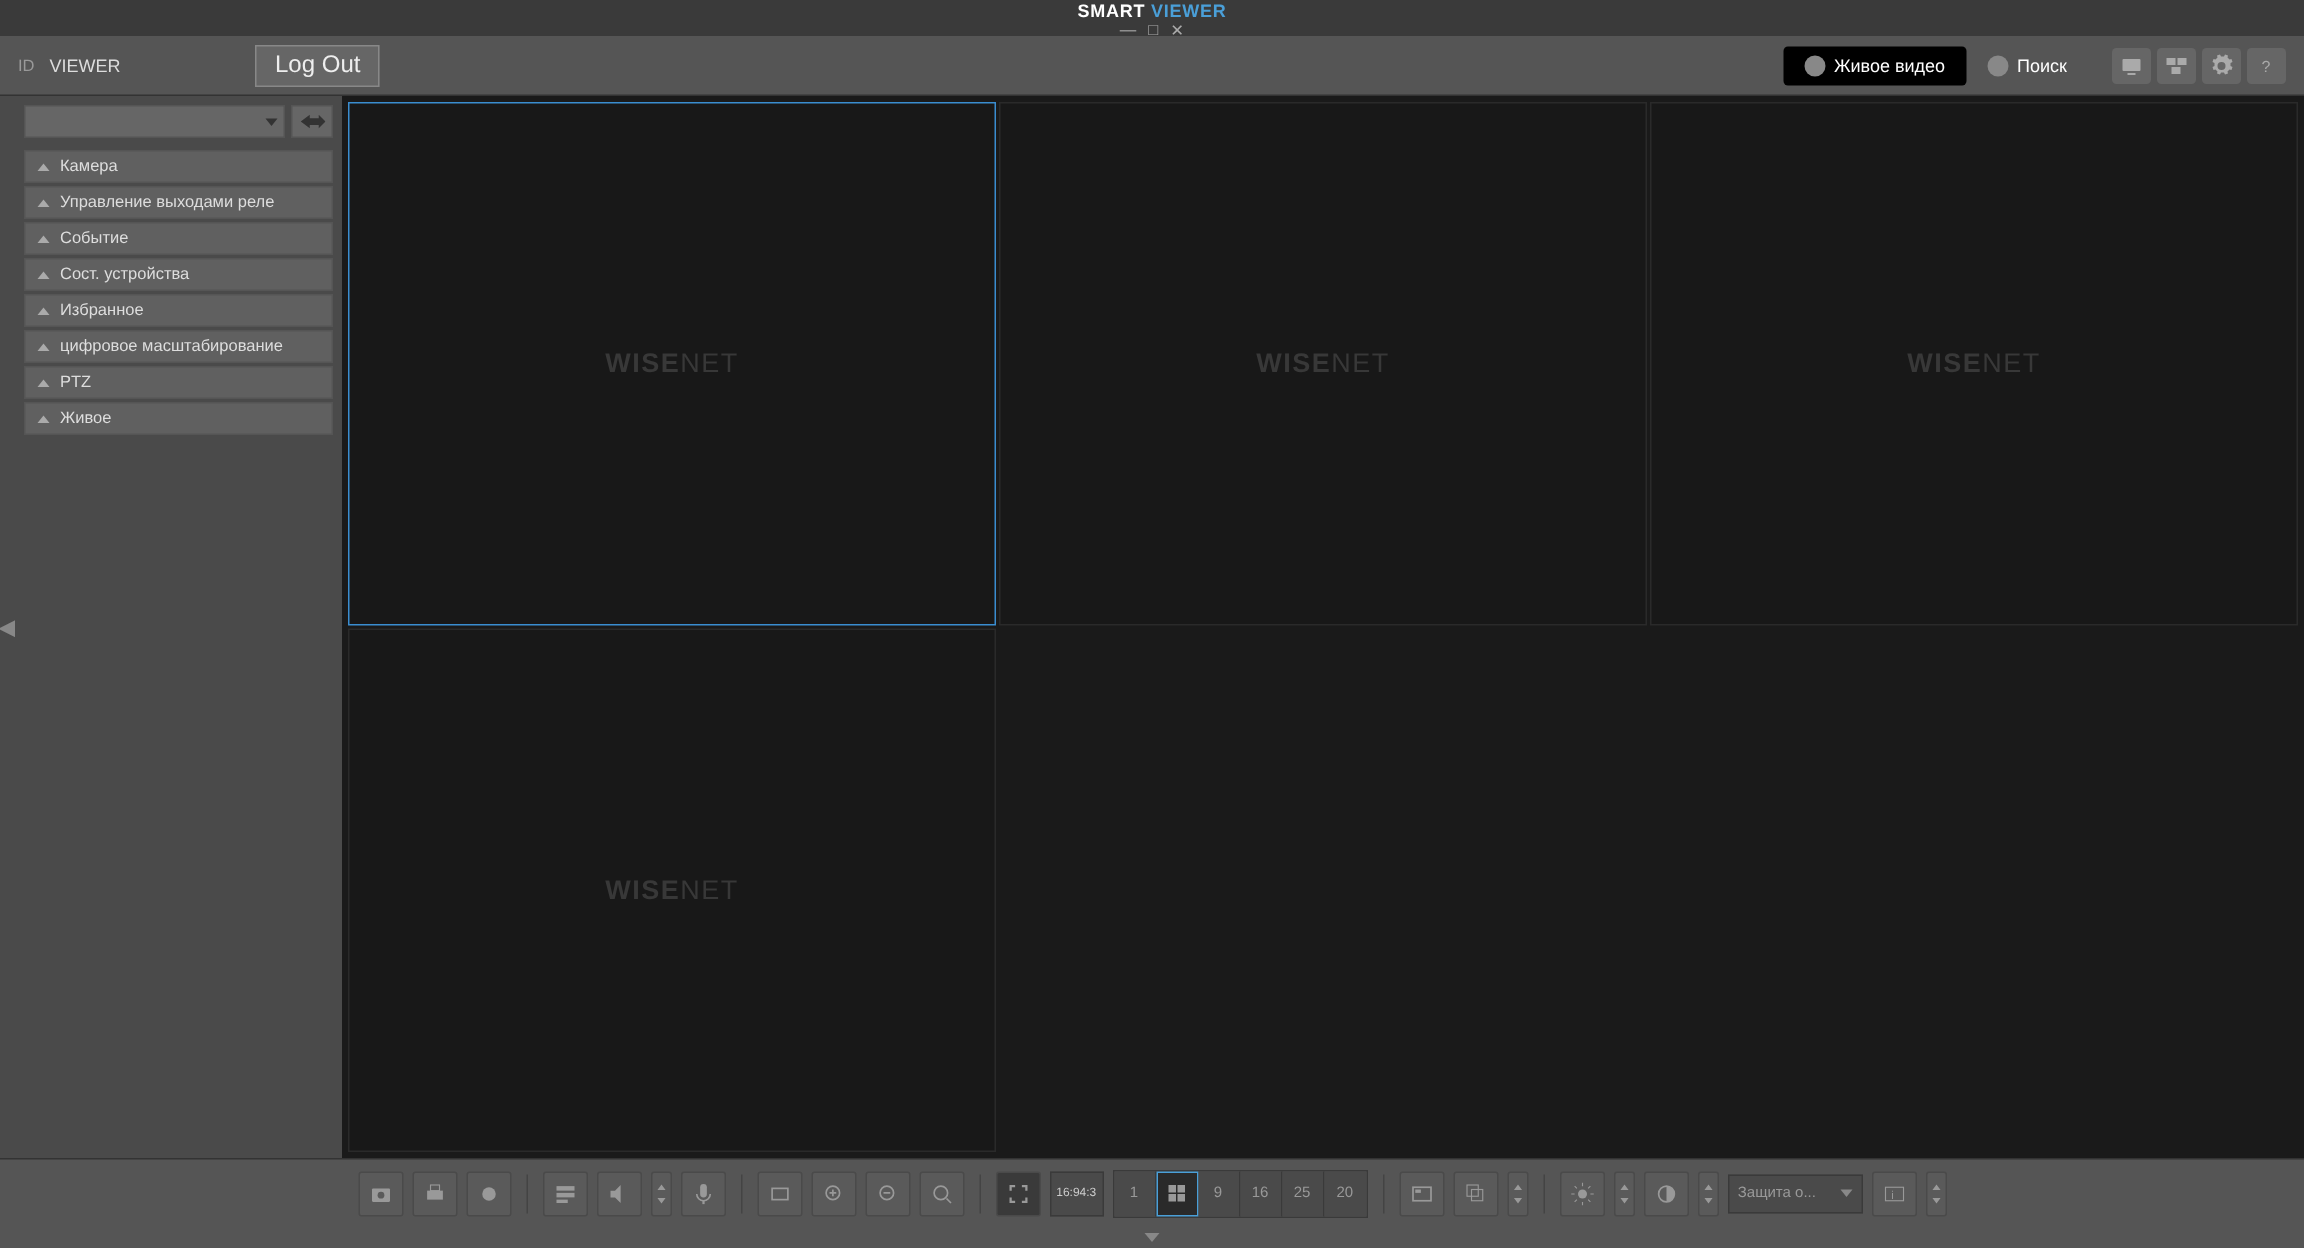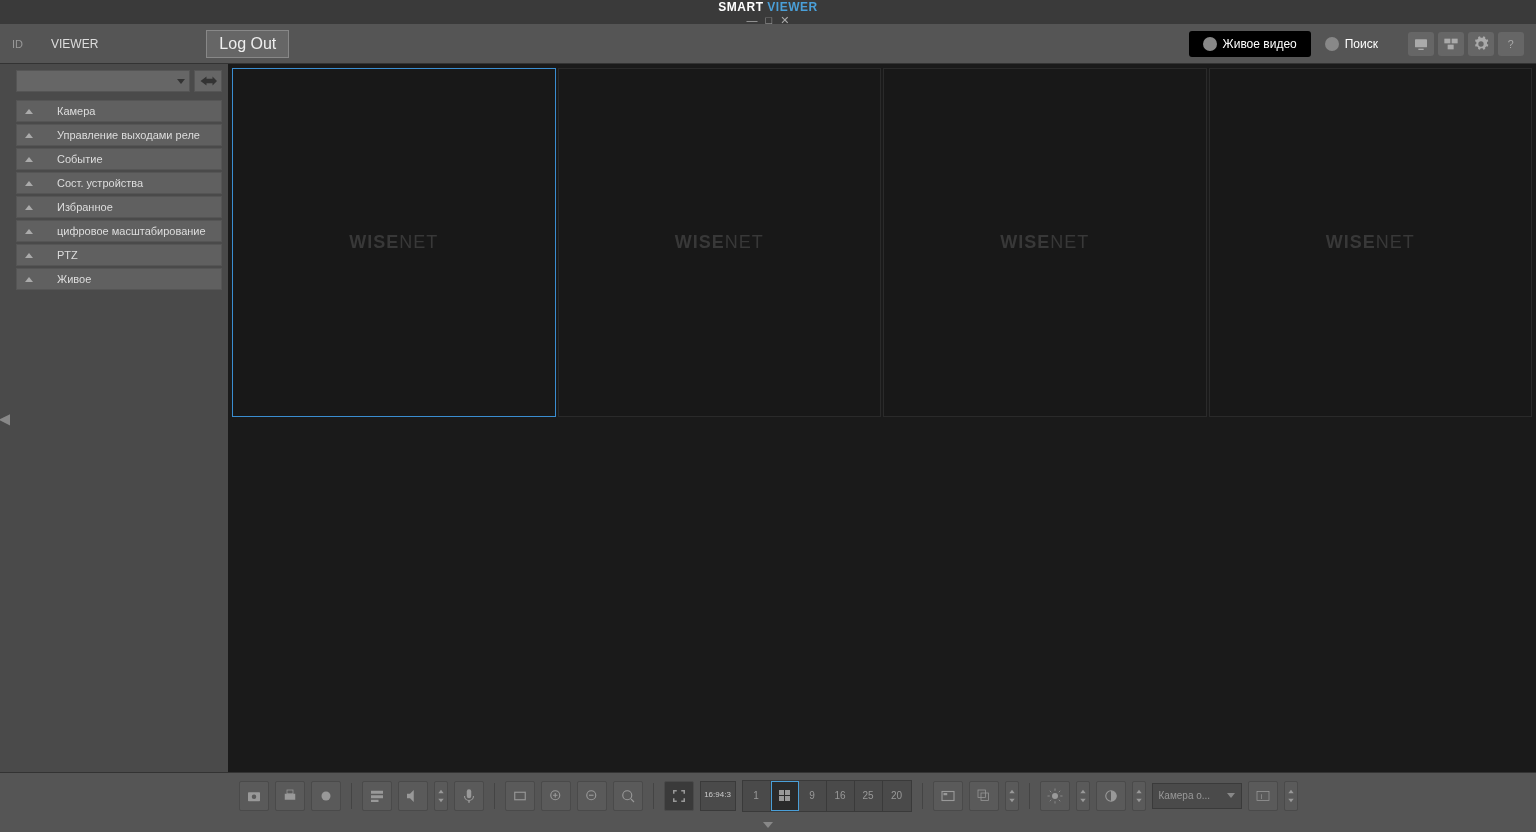--- a/index.html
+++ b/index.html
@@ -8,21 +8,21 @@
 
 .titlebar { height: 24px; background: #3a3a3a; display: flex; align-items: center; padding: 0 8px; justify-content: space-between; flex-direction: column; }
 .titlebar .logo { font-size: 12px; font-weight: bold; letter-spacing: 0.5px; }
 .titlebar .logo .p1 { color: #fff; }
 .titlebar .logo .p2 { color: #4a9fd8; }
 .titlebar .wincontrols { display: flex; gap: 8px; }
 .titlebar .wincontrols span { color: #aaa; font-size: 11px; cursor: pointer; }
 
 
 .header { height: 40px; background: #555; display: flex; align-items: center; padding: 0 12px; border-bottom: 1px solid #333; }
-.header .userblock { display: flex; align-items: center; gap: 28px; }
+.header .userblock { display: flex; align-items: center; gap: 10px; }
 .header .id-label { font-size: 11px; color: #999; }
 .header .user { font-size: 12px; color: #ddd; }
 .header .logout { margin-left: 80px; padding: 4px 12px; font-size: 16px; background: #666; border: 1px solid #888; color: #eee; cursor: pointer; }
 .header .spacer { flex: 1; }
 .header .modes { display: flex; gap: 0; }
 .header .mode { display: flex; align-items: center; gap: 6px; padding: 6px 14px; font-size: 12px; color: #ffffff; cursor: pointer; border-radius: 3px; }
 .header .mode.active { background: #000000; color: #fff; }
 .header .mode .micon { width: 14px; height: 14px; border-radius: 50%; background: #888; display: inline-block; }
 .header .righticons { display: flex; gap: 4px; margin-left: 16px; }
 .header .righticons .hicon { width: 26px; height: 24px; background: #666; border-radius: 3px; display: flex; align-items: center; justify-content: center; cursor: pointer; }
@@ -34,26 +34,26 @@
 
 .collapse-arrow { width: 10px; display: flex; align-items: center; justify-content: center; color: #888; cursor: pointer; }
 
 
 .sidebar { width: 218px; background: #4a4a4a; padding: 6px; display: flex; flex-direction: column; gap: 2px; }
 .sidebar .devicesel { display: flex; gap: 4px; margin-bottom: 6px; }
 .sidebar .devicesel .combo { flex: 1; height: 22px; background: #666; border: 1px solid #555; display: flex; align-items: center; justify-content: flex-end; padding: 0 4px; cursor: pointer; }
 .sidebar .devicesel .combo .tri { border-left: 4px solid transparent; border-right: 4px solid transparent; border-top: 5px solid #333; }
 .sidebar .devicesel .autobtn { width: 28px; height: 22px; background: #666; border: 1px solid #555; display: flex; align-items: center; justify-content: center; cursor: pointer; }
 .sidebar .devicesel .autobtn svg { width: 18px; height: 12px; fill: #333; }
-.sidebar .accitem { height: 22px; background: #606060; display: flex; align-items: center; gap: 24px; padding: 0 8px; font-size: 11px; color: #ddd; cursor: pointer; border: 1px solid #555; }
+.sidebar .accitem { height: 22px; background: #606060; display: flex; align-items: center; gap: 7px; padding: 0 8px; font-size: 11px; color: #ddd; cursor: pointer; border: 1px solid #555; }
 .sidebar .accitem .arr { border-left: 4px solid transparent; border-right: 4px solid transparent; border-bottom: 5px solid #aaa; }
 
 
 .videoarea { flex: 1; background: #1a1a1a; padding: 4px; }
-.videogrid { width: 100%; height: 100%; display: grid; grid-template-columns: 1fr 1fr 1fr 1fr; grid-template-rows: 1fr 1fr; gap: 2px; }
+.videogrid { width: 100%; height: 100%; display: grid; grid-template-columns: 1fr 1fr 1fr; grid-template-rows: 1fr 1fr; gap: 2px; }
 .tile { background: #181818; display: flex; align-items: center; justify-content: center; border: 1px solid #2a2a2a; position: relative; }
 .tile.selected { border: 1.5px solid #3a8dd0; }
 .tile .wmark { color: #383838; font-size: 18px; letter-spacing: 1px; font-weight: 300; }
 .tile .wmark b { font-weight: 600; }
 
 
 .bottombar { height: 46px; background: #555; display: flex; align-items: center; justify-content: center; gap: 6px; padding: 0 20px; border-top: 1px solid #333; }
 .bottombar .sep { width: 1px; height: 26px; background: #444; margin: 0 4px; }
 .bbtn { width: 30px; height: 30px; background: #5a5a5a; border: 1px solid #4a4a4a; display: flex; align-items: center; justify-content: center; cursor: pointer; border-radius: 2px; }
 .bbtn svg { width: 18px; height: 18px; fill: #999; }
@@ -329,21 +329,21 @@
         <circle cx="12" cy="12" r="7" fill="none" stroke="#999" stroke-width="1.5"></circle>
         <path d="M12 5a7 7 0 010 14z"></path>
       </svg>
     </div>
   <div class="bbtn small">
       <svg viewBox="0 0 10 20">
         <path d="M5 3l3 4H2zM2 13h6l-3 4z"></path>
       </svg>
     </div>
   <div class="protect">
-    <span>Камера о...</span>
+    <span>Защита о...</span>
       <span class="tri"></span>
   </div>
   <div class="bbtn">
       <svg viewBox="0 0 24 24">
         <rect x="4" y="6" width="16" height="12" fill="none" stroke="#999"></rect>
         <text x="9" y="16" font-size="10" fill="#999">i</text>
       </svg>
     </div>
   <div class="bbtn small">
       <svg viewBox="0 0 10 20">

